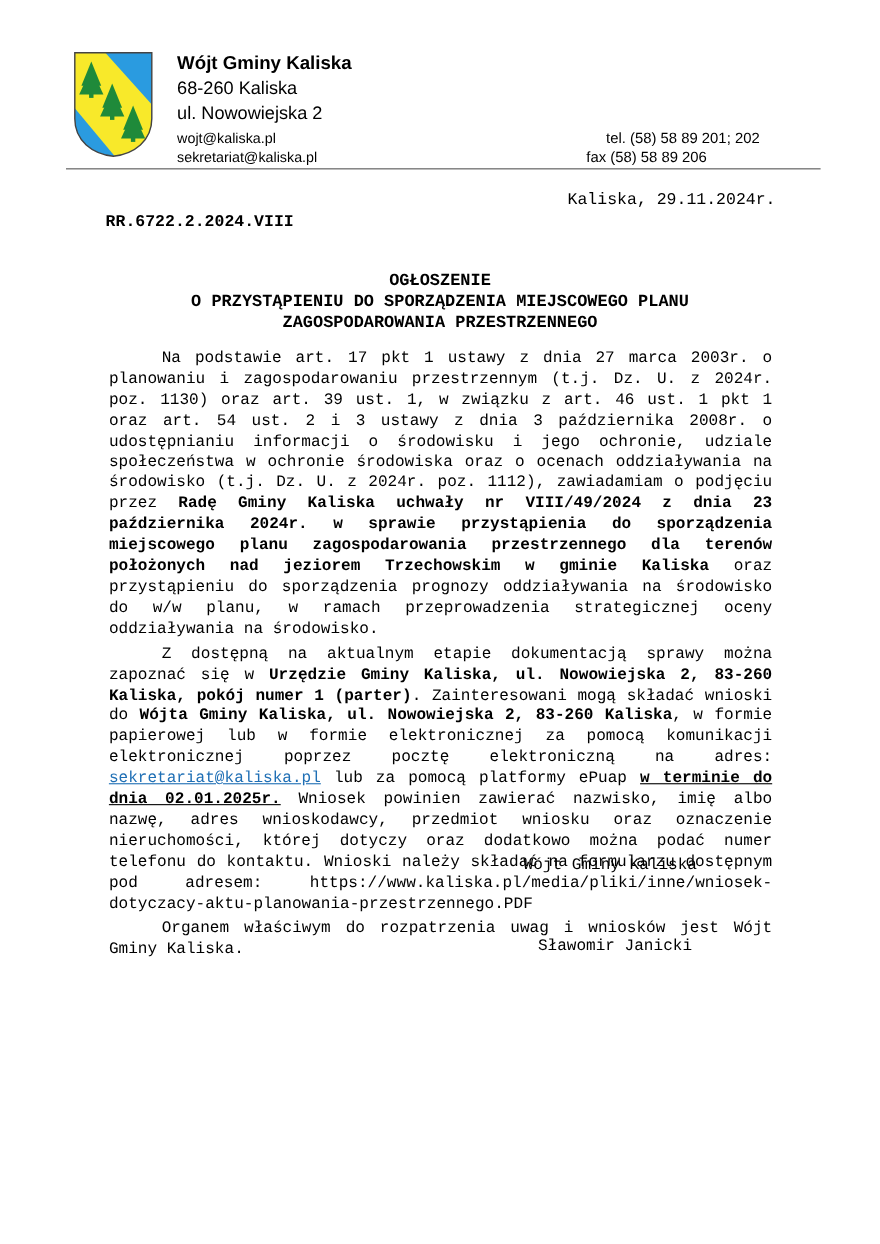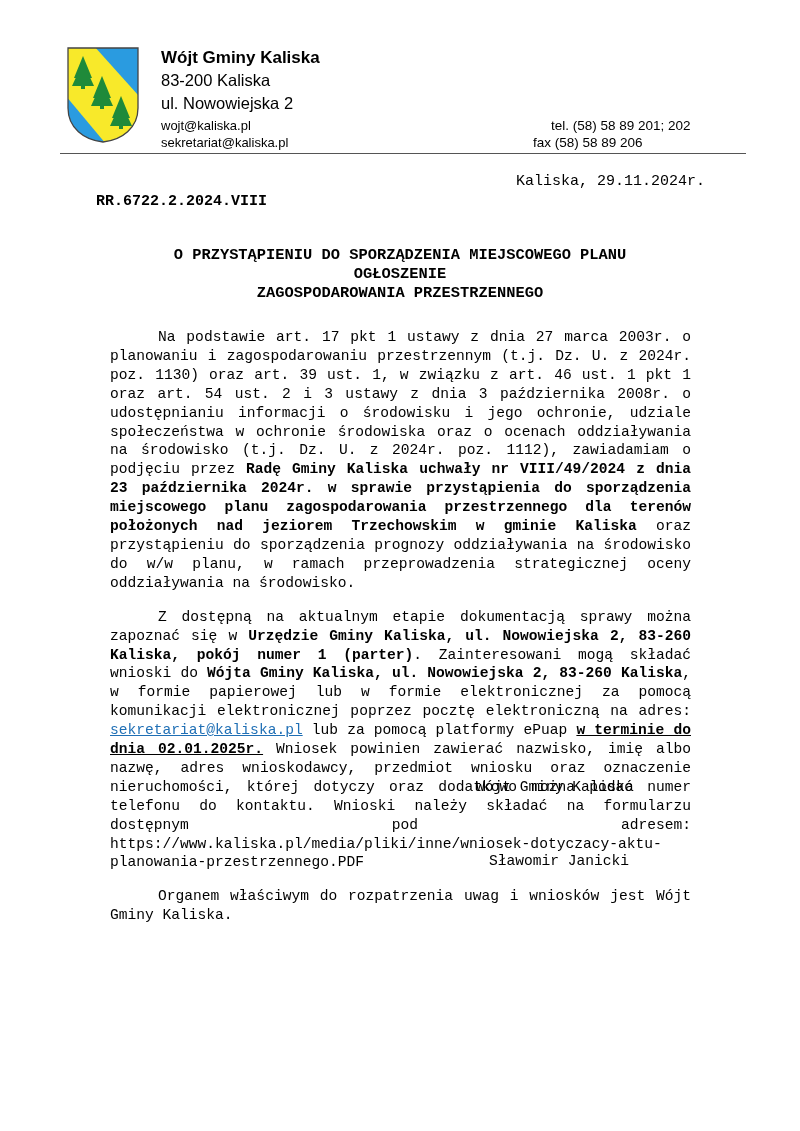--- a/index.html
+++ b/index.html
@@ -23,21 +23,21 @@
 
   
   .serif { font-family: Liberation Mono, monospace; }
   .date { position: absolute; right: 95px; top: 173px; font-size: 15px; }
   .ref { position: absolute; left: 96px; top: 193px; font-size: 15px; font-weight: bold; }
 
   .heading { position: absolute; left: 80px; width: 640px; top: 246px; text-align: center; font-weight: bold; font-size: 15.4px; line-height: 19px; }
   .heading div { white-space: nowrap; }
 
   .body { position: absolute; left: 95px; width: 611px; top: 313px; font-size: 14.6px; line-height: 18.9px; text-align: justify; }
-  .body p { margin: 15px; text-indent: 48px; }
+  .body p { margin: 4px; text-indent: 48px; }
   .body b { font-weight: bold; }
   .link { color: #1f6fb5; text-decoration: underline; }
   .uline { text-decoration: underline; font-weight: bold; }
 
   .sig { position: absolute; font-size: 14.6px; white-space: nowrap; }
   .sig-title { left: 476px; top: 779px; }
   .sig-name { left: 489px; top: 853px; }
 </style>
 </head>
 <body>
@@ -61,34 +61,34 @@
       <polygon points="36,36 47,60 25,60" fill="#1f8a3a"></polygon>
       <rect x="34" y="59" width="4" height="4" fill="#1f8a3a"></rect>
       <polygon points="55,50 64,72 46,72" fill="#1f8a3a"></polygon>
       <polygon points="55,56 66,80 44,80" fill="#1f8a3a"></polygon>
       <rect x="53" y="79" width="4" height="4" fill="#1f8a3a"></rect>
     </g>
     <path d="M2 2 H72 V62 C72 82 56 94 37 96 C18 94 2 82 2 62 Z" fill="none" stroke="#444" stroke-width="1.3"></path>
   </svg>
 
   <div class="lh lh-title">Wójt Gminy Kaliska</div>
-  <div class="lh lh-line lh-city">83-200 Kaliska</div>
+  <div class="lh lh-line lh-city">68-260 Kaliska</div>
   <div class="lh lh-line lh-street">ul. Nowowiejska 2</div>
   <div class="lh lh-small lh-email1">wojt@kaliska.pl</div>
   <div class="lh lh-small lh-email2">sekretariat@kaliska.pl</div>
   <div class="lh-right lh-tel">tel. (58) 58 89 201; 202</div>
   <div class="lh-right lh-fax">fax (58) 58 89 206</div>
   <div class="rule"></div>
 
   <div class="date serif">Kaliska, 29.11.2024r.</div>
   <div class="ref serif">RR.6722.2.2024.VIII</div>
 
   <div class="heading serif">
+    <div>OGŁOSZENIE</div>
     <div>O PRZYSTĄPIENIU DO SPORZĄDZENIA MIEJSCOWEGO PLANU</div>
-    <div>OGŁOSZENIE</div>
     <div>ZAGOSPODAROWANIA PRZESTRZENNEGO</div>
   </div>
 
   <div class="body serif">
     <p><span>Na podstawie art. 17 pkt 1 ustawy z dnia 27 marca 2003r. o planowaniu i zagospodarowaniu przestrzennym (t.j. Dz. U. z 2024r. poz. 1130) oraz art. 39 ust. 1, w związku z art. 46 ust. 1 pkt 1 oraz art. 54 ust. 2 i 3 ustawy z dnia 3 października 2008r. o udostępnianiu informacji o środowisku i jego ochronie, udziale społeczeństwa w ochronie środowiska oraz o ocenach oddziaływania na środowisko (t.j. Dz. U. z 2024r. poz. 1112), zawiadamiam o podjęciu przez </span><b>Radę Gminy Kaliska uchwały nr VIII/49/2024 z dnia 23 października 2024r. w sprawie przystąpienia do sporządzenia miejscowego planu zagospodarowania przestrzennego dla terenów położonych nad jeziorem Trzechowskim w gminie Kaliska</b><span> oraz przystąpieniu do sporządzenia prognozy oddziaływania na środowisko do w/w planu, w ramach przeprowadzenia strategicznej oceny oddziaływania na środowisko.</span></p>
     <p><span>Z dostępną na aktualnym etapie dokumentacją sprawy można zapoznać się w </span><b>Urzędzie Gminy Kaliska, ul. Nowowiejska 2, 83-260 Kaliska, pokój numer 1 (parter)</b><span>. Zainteresowani mogą składać wnioski do </span><b>Wójta Gminy Kaliska, ul. Nowowiejska 2, 83-260 Kaliska</b><span>, w  formie papierowej lub w formie elektronicznej za pomocą komunikacji elektronicznej poprzez pocztę elektroniczną na adres: </span><a class="link">sekretariat@kaliska.pl</a><span> lub za pomocą platformy ePuap </span><span class="uline"> w terminie do dnia 02.01.2025r.</span><span> Wniosek powinien zawierać nazwisko, imię albo nazwę, adres wnioskodawcy, przedmiot wniosku oraz oznaczenie nieruchomości, której dotyczy oraz dodatkowo można podać numer telefonu do kontaktu. Wnioski należy składać na formularzu dostępnym pod adresem: https://www.kaliska.pl/media/pliki/inne/wniosek-dotyczacy-aktu-planowania-przestrzennego.PDF</span></p>
     <p>Organem właściwym do rozpatrzenia uwag i wniosków jest Wójt Gminy Kaliska.</p>
   </div>
 
   <div class="sig sig-title serif">Wójt Gminy Kaliska</div>

